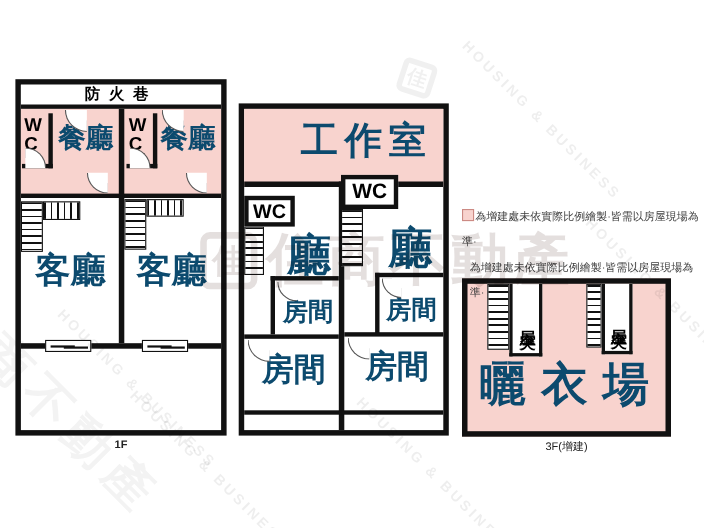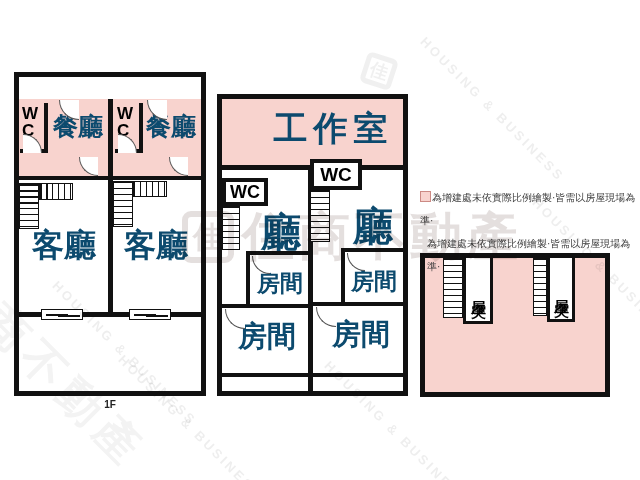--- a/index.html
+++ b/index.html
@@ -45,20 +45,23 @@
   #disclaimer .l2{padding-left:7px;}
   .wcstack{width:20px;word-break:break-all;line-height:1.0;font-weight:bold;position:absolute;}
 </style>
 </head>
 <body>
 
 <div id="canvas">
 
   <div class="plan" style="left:14px;top:72px;width:192px;height:324px;">
 
+    <div class="abs" style="left:0;top:0;right:0;height:18px;border-bottom:4px solid #111;background:#fff;text-align:center;">
+      <span style="font-size:14px;font-weight:bold;letter-spacing:8px;">防火巷</span>
+    </div>
 
     <div class="abs pink" style="left:0;top:22px;right:0;height:77px;border-bottom:4px solid #111;"></div>
 
     <div class="wall" style="left:89px;top:22px;width:5px;height:213px;"></div>
 
     <div class="abs" style="left:1px;top:26px;width:28px;height:50px;border-right:4px solid #111;border-bottom:4px solid #111;box-sizing:border-box;">
       <span class="wcstack" style="left:2px;top:2px;font-size:17px;">WC</span>
     </div>
 
     <div class="abs" style="left:96px;top:26px;width:28px;height:50px;border-right:4px solid #111;border-bottom:4px solid #111;box-sizing:border-box;">
@@ -132,21 +135,23 @@
 
   <div class="plan pink" style="left:420px;top:253px;width:190px;height:144px;">
     <div class="stv" style="left:18px;top:0;width:20px;height:60px;"></div>
     <div class="roofbox" style="left:38px;top:0;width:30px;height:66px;">
       <span class="vtext" style="font-size:15px;">屋突</span>
     </div>
     <div class="stv" style="left:108px;top:0;width:14px;height:58px;"></div>
     <div class="roofbox" style="left:122px;top:0;width:28px;height:64px;">
       <span class="vtext" style="font-size:15px;">屋突</span>
     </div>
+    <div class="lbl" style="left:0;top:70px;width:180px;font-size:42px;letter-spacing:14px;text-indent:10px;">曬衣場</div>
   </div>
+  <div class="floorlab" style="left:420px;width:190px;">3F(增建)</div>
 
   <div id="disclaimer">
     <div><span class="legend"></span><span>為增建處未依實際比例繪製·皆需以房屋現場為準·</span></div>
     <div class="l2">為增建處未依實際比例繪製·皆需以房屋現場為準·</div>
   </div>
 
   <div class="wm wm-center" style="left:182px;top:202px;">
     <div class="box">佳</div>
     <div class="txt">住商不動產</div>
   </div>

